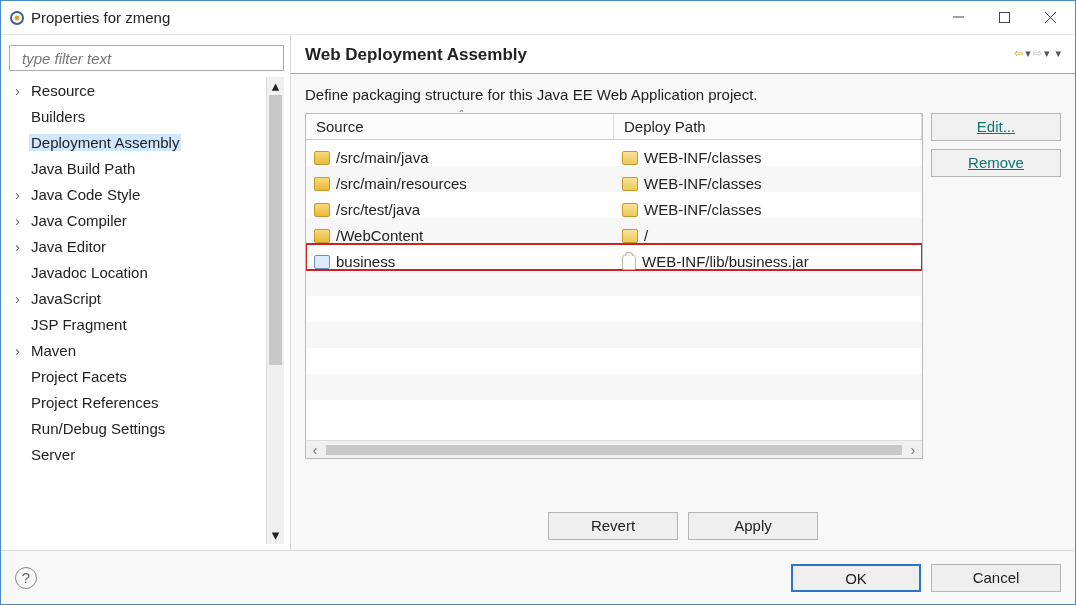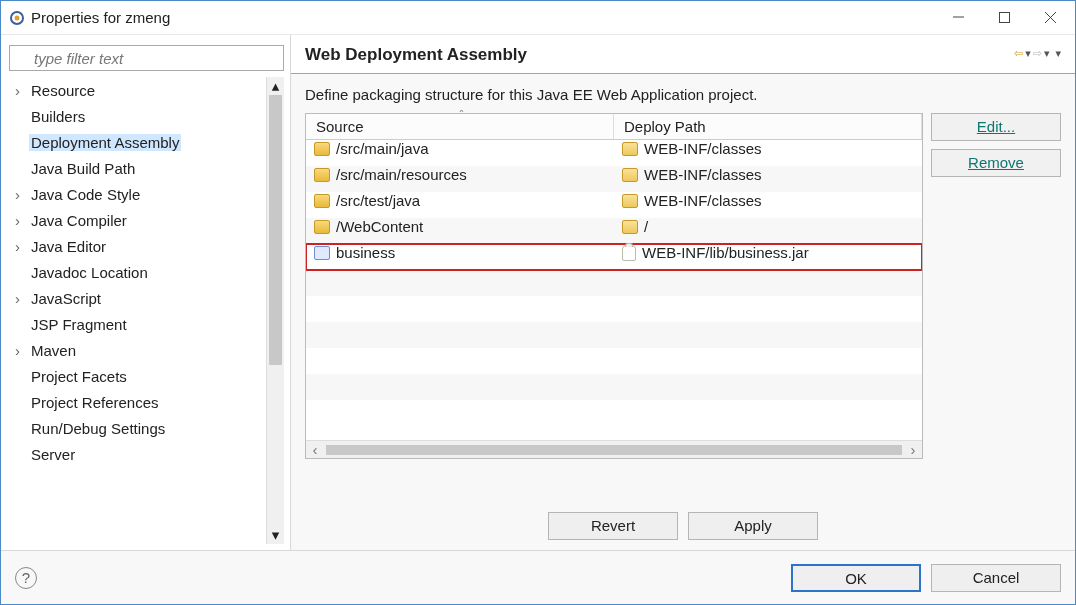--- a/index.html
+++ b/index.html
@@ -5,21 +5,21 @@
   * { box-sizing: border-box; margin: 0; padding: 0; font-family: "Segoe UI", Tahoma, sans-serif; font-size: 15px; color: #222; }
   html, body { width: 1076px; height: 605px; overflow: hidden; background: #fff; }
   .window { width: 1076px; height: 605px; border: 1px solid #4a88c7; display: flex; flex-direction: column; }
   .titlebar { height: 34px; background: #fff; display: flex; align-items: center; padding: 0 2px 0 8px; border-bottom: 1px solid #e8e8e8;}
   .titlebar .icon { width: 16px; height: 16px; margin-right: 6px; }
   .titlebar .title { flex: 1; }
   .titlebar .winbtn { width: 46px; height: 30px; display:flex; align-items:center; justify-content:center; }
   .titlebar .winbtn svg { stroke:#444; }
   .body { flex: 1; display: flex; }
   .sidebar { width: 290px; border-right: 1px solid #d8d8d8; display:flex; flex-direction:column; padding:10px 6px 6px 8px;}
-  .filter { width: 100%; height: 26px; border:1px solid #aaa; padding: 2px 24px; font-size:15px; background:#fff; }
+  .filter { width: 100%; height: 26px; border:1px solid #aaa; padding: 2px 12px; font-size:15px; background:#fff; }
   .filter::placeholder { color:#777; font-style: italic; }
   .tree-wrap { position:relative; flex:1; display:flex; margin-top:6px; }
   .tree { flex:1; overflow:hidden; }
   .tree-item { height:26px; display:flex; align-items:center; padding-left:6px; cursor:default;}
   .tree-item .arrow { width:14px; display:inline-block; color:#666;}
   .tree-item .lbl { padding: 0 2px;}
   .tree-item.selected .lbl { background:#cfe7ff; }
   .vscroll { width:18px; background:#f0f0f0; border-left:1px solid #ddd; position:relative;}
   .vscroll .varrow { height:18px; display:flex; align-items:center; justify-content:center;}
   .vscroll .thumb { position:absolute; top:18px; height:270px; left:2px; right:2px; background:#c8c8c8;}
@@ -29,21 +29,21 @@
   .header .navicons { display:flex; gap:2px; align-items:center; padding-top:2px;}
   .navicons span { font-size:11px; color:#555;}
   .content { flex:1; padding:12px 14px 4px 14px; display:flex; gap:10px; flex-direction:column;}
   .desc { font-size:15px; }
   .table-area { flex:1; display:flex; gap:8px; align-items:flex-start;}
   .table-box { flex:1; border:1px solid #bbb; background:#fff; display:flex; flex-direction:column; height: 346px;}
   .thead { display:flex; background:#fff; border-bottom:1px solid #ccc;}
   .th { flex:1; padding:4px 10px; border-right:1px solid #ddd; position:relative; background:#fcfcfc;}
   .th.sorted::after { content:"ˆ"; position:absolute; left:50%; top:-5px; color:#888; font-size:12px;}
   .tbody { flex:1; position:relative; overflow:hidden;}
-  .trow { display:flex; height:26px; align-items:flex-start;}
+  .trow { display:flex; height:26px; align-items:flex-end;}
   .trow:nth-child(even){ background:#f7f7f7;}
   .trow.highlight { outline:2px solid #c22; outline-offset:-1px;}
   .td { flex:1; padding:0 8px; display:flex; align-items:center; gap:6px;}
   .fico { width:16px; height:14px; }
   .folder { background:linear-gradient(#f9d97a,#e8b93b); border:1px solid #c79a28; border-radius:2px;}
   .folderout { background:linear-gradient(#f9e29a,#edc85b); border:1px solid #c79a28; border-radius:2px;}
   .proj { width:16px; height:14px; background:#dfeaff; border:1px solid #6a8ecf; border-radius:2px;}
   .jar { width:14px; height:16px; background:#fff; border:1px solid #bba; border-radius:4px 4px 2px 2px; position:relative;}
   .jar::before{content:""; position:absolute; top:-3px; left:2px; right:2px; height:3px; background:#eee; border:1px solid #bba; border-bottom:none; border-radius:3px 3px 0 0;}
   .hscroll { height:18px; background:#f0f0f0; display:flex; align-items:center; border-top:1px solid #ddd;}

